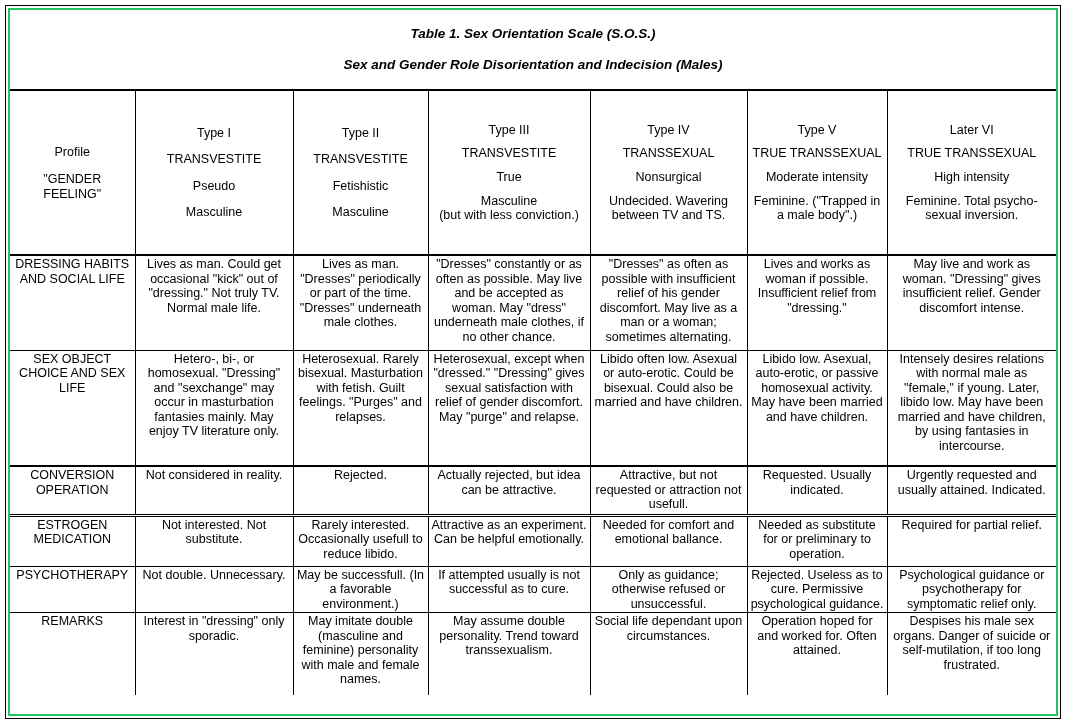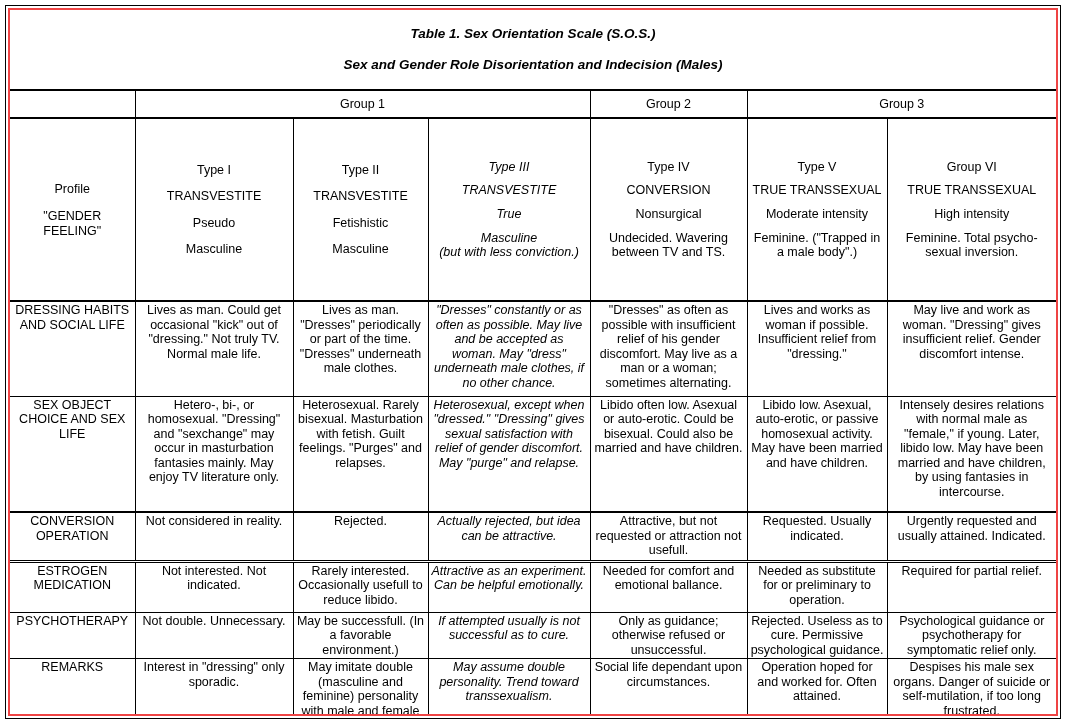--- a/index.html
+++ b/index.html
@@ -1,40 +1,40 @@
 <!DOCTYPE html>
 <html><head>
 <meta charset="utf-8">
 <style>
   html,body{margin:0;padding:0;background:#ffffff;color:#000;}
   .page{width:1066px;height:724px;box-sizing:border-box;padding:5px;background:#fff;
         font-family:"Liberation Sans", sans-serif;}
   .outer{border:1px solid #000;padding:2px;height:100%;box-sizing:border-box;}
-  .inner{border:2px solid #ef4444;height:100%;box-sizing:border-box;overflow:hidden;}
+  .inner{border:2px solid #22c55e;height:100%;box-sizing:border-box;overflow:hidden;}
   table.sos{width:100%;border-collapse:collapse;table-layout:fixed;}
   table.sos td{border:1px solid #000;font-size:12.5px;line-height:1.16;text-align:center;
         vertical-align:top;padding:1px 3px;box-sizing:border-box;white-space:pre-line;
         overflow:hidden;}
   
   table.sos tr td:first-child{border-left:none;}
   table.sos tr td:last-child{border-right:none;}
   table.sos tr:first-child td{border-top:none;}
   table.sos tr:last-child td{border-bottom:none;}
   
   tr.hb1 > td{border-bottom:1px solid #000;}
   tr.hb2 > td{border-bottom:2px solid #000;margin-top:45px;}
   tr.hbd > td{border-bottom:3px double #000;}
   
   td.bl2{border-left:2px solid #000;}
-  td.bldbl{border-left:3px double #000;font-style:italic;}
+  td.bldbl{border-left:3px double #000;}
   
   tr.r-title td{height:32px;vertical-align:middle;border-bottom:2px solid #000;}
   .title-line{font-weight:bold;font-style:italic;font-size:13.5px;line-height:1.25;}
   tr.r-group td{height:28px;vertical-align:middle;border-bottom:2px solid #000;}
-  tr.r-profile td{height:122px;border-bottom:2px solid #000;padding:17px 3px;}
+  tr.r-profile td{height:122px;border-bottom:2px solid #000;padding:8px 3px;}
   tr.r-dressing td{height:95px;margin-top:44px;}
   tr.r-sexobject td{height:116px;}
   tr.r-kinsey td{height:22px;vertical-align:middle;}
   tr.r-conversion td{height:49px;}
   tr.r-estrogen td{height:51px;}
   tr.r-psycho td{height:46px;}
   tr.r-remarks td{height:82px;}
   .vstack{height:118px;display:flex;flex-direction:column;justify-content:space-evenly;
         align-items:center;}
   .vstack > div{width:100%;}
@@ -59,26 +59,20 @@
         </colgroup>
 
         <tbody>
             <tr class="r-title">
           <td colspan="7">
             <div class="title-line">Table 1. Sex Orientation Scale (S.O.S.)</div>
             <div class="title-line">Sex and Gender Role Disorientation and Indecision (Males)</div>
           </td>
         </tr>
 
-        <tr class="r-group">
-          <td></td>
-          <td colspan="3">Group 1</td>
-          <td class="bl2">Group 2</td>
-          <td colspan="2" class="bl2">Group 3</td>
-        </tr>
 
         <tr class="r-profile">
           <td>
             <div class="center2">
               <div>Profile</div>
               <div>"GENDER FEELING"</div>
             </div>
           </td>
           <td>
             <div class="vstack">
@@ -101,36 +95,36 @@
               <div>Type III</div>
               <div>TRANSVESTITE</div>
               <div>True</div>
               <div>Masculine
 (but with less conviction.)</div>
             </div>
           </td>
           <td class="bl2">
             <div class="vstack">
               <div>Type IV</div>
-              <div>CONVERSION</div>
+              <div>TRANSSEXUAL</div>
               <div>Nonsurgical</div>
               <div>Undecided. Wavering between TV and TS.</div>
             </div>
           </td>
           <td class="bl2">
             <div class="vstack">
               <div>Type V</div>
               <div>TRUE TRANSSEXUAL</div>
               <div>Moderate intensity</div>
               <div>Feminine. ("Trapped in a male body".)</div>
             </div>
           </td>
           <td class="bl2">
             <div class="vstack">
-              <div>Group VI</div>
+              <div>Later VI</div>
               <div>TRUE TRANSSEXUAL</div>
               <div>High intensity</div>
               <div>Feminine. Total psycho-sexual inversion.</div>
             </div>
           </td>
         </tr>
 
         <tr class="r-dressing hb1">
           <td>DRESSING HABITS AND SOCIAL LIFE</td>
           <td>Lives as man. Could get occasional "kick" out of "dressing." Not truly TV. Normal male life.</td>
@@ -157,21 +151,21 @@
           <td>Not considered in reality.</td>
           <td>Rejected.</td>
           <td class="bldbl">Actually rejected, but idea can be attractive.</td>
           <td class="bl2">Attractive, but not requested or attraction not usefull.</td>
           <td class="bl2">Requested. Usually indicated.</td>
           <td class="bl2">Urgently requested and usually attained. Indicated.</td>
         </tr>
 
         <tr class="r-estrogen hb1">
           <td>ESTROGEN MEDICATION</td>
-          <td>Not interested. Not indicated.</td>
+          <td>Not interested. Not substitute.</td>
           <td>Rarely interested. Occasionally usefull to reduce libido.</td>
           <td class="bldbl">Attractive as an experiment. Can be helpful emotionally.</td>
           <td class="bl2">Needed for comfort and emotional ballance.</td>
           <td class="bl2">Needed as substitute for or preliminary to operation.</td>
           <td class="bl2">Required for partial relief.</td>
         </tr>
 
         <tr class="r-psycho hb1">
           <td>PSYCHOTHERAPY</td>
           <td>Not double. Unnecessary.</td>

